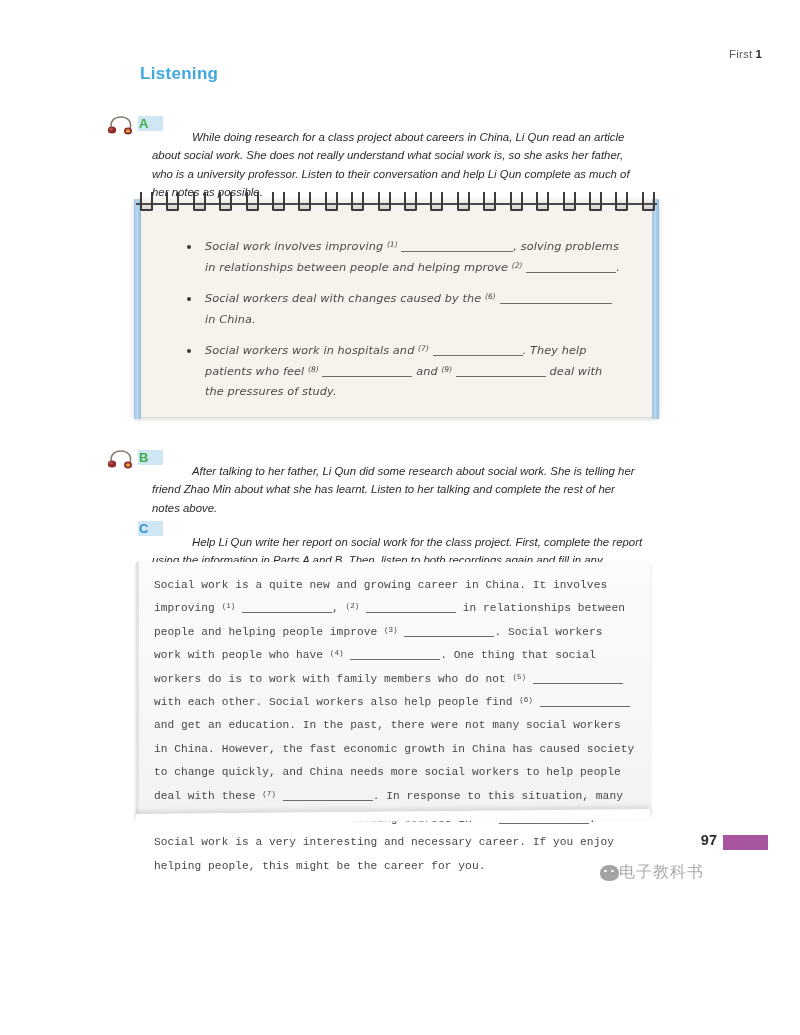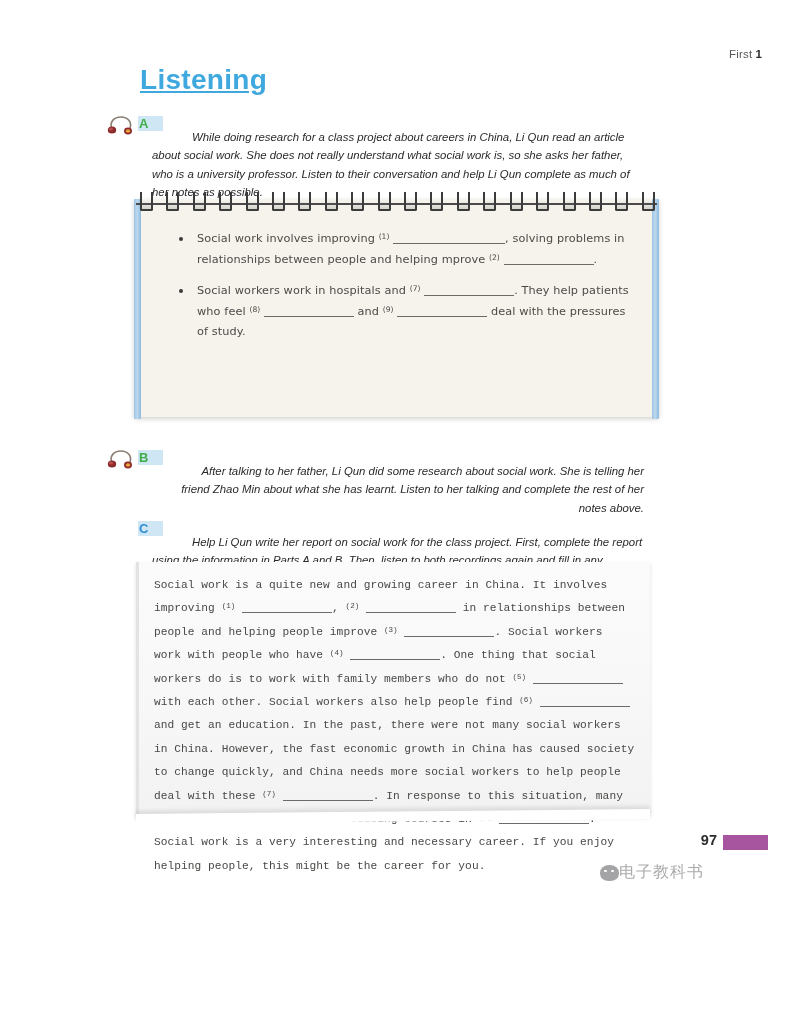--- a/index.html
+++ b/index.html
@@ -34,41 +34,40 @@
     font-weight: bold;
     color: #2d2d2f;
     margin-left: 3px;
   }
 
   
   .listening-title {
     position: absolute;
     left: 140px;
     top: 64px;
-    font-size: 28px;
+    font-size: 17px;
     font-weight: bold;
     color: #3fa9df;
     letter-spacing: .3px;
     text-shadow: 0 1px 0 rgba(255,255,255,.9);
-    text-decoration: underline;
   }
 
   
   .task {
     position: absolute;
     font-style: italic;
     font-size: 11.4px;
     line-height: 1.62;
     color: #2a2a2c;
     font-family: "Liberation Sans", sans-serif;
   }
   .task p { margin: 12px; }
 
   .task-a { left: 140px; top: 116px; width: 505px; }
-  .task-b { left: 140px; top: 450px; width: 516px; text-align: right; }
+  .task-b { left: 140px; top: 450px; width: 516px; }
   .task-c { left: 140px; top: 521px; width: 516px; }
 
   .task .indent { display: inline-block; width: 40px; }
 
   
   .headphone {
     position: absolute;
     width: 30px;
     height: 22px;
   }
@@ -139,23 +138,24 @@
     border-top: none;
     border-radius: 0 0 2px 2px;
     background: linear-gradient(to bottom, rgba(0,0,0,0) 0 45%, rgba(120,120,120,.25) 100%);
   }
 
   .note-list {
     position: absolute;
     left: 34px;
     top: 22px;
     right: 22px;
-    margin: 8px;
+    margin: 16px;
     padding: 0;
     list-style: none;
+    font-style: italic;
   }
   .note-list li {
     position: relative;
     margin: 0 0 11px 0;
     padding-left: 21px;
     font-family: "DejaVu Sans", sans-serif;
     font-size: 11.3px;
     line-height: 1.82;
     color: #4c4a47;
     letter-spacing: .1px;
@@ -296,20 +296,21 @@
   <div class="letter-badge badge-a">A</div>
   <div class="task task-a">
     <p><span class="indent"></span><span>While doing research for a class project about careers in China, Li Qun read an article about social work. She does not really understand what social work is, so she asks her father, who is a university professor. Listen to their conversation and help Li Qun complete as much of her notes as possible.</span></p>
   </div>
 
   <div class="notepad">
     <div class="edge edge-l"></div>
     <div class="edge edge-r"></div>
     <ul class="note-list">
         <li>Social work involves improving <sup>(1)</sup> <span class="blank bl-lg"></span>, solving problems in relationships between people and helping  mprove <sup>(2)</sup> <span class="blank bl-md"></span>.</li>
+        <li>Social workers deal with changes caused by the <sup>(6)</sup> <span class="blank bl-lg"></span> in China.</li>
         <li>Social workers work in hospitals and <sup>(7)</sup> <span class="blank bl-md"></span>. They help patients who feel <sup>(8)</sup> <span class="blank bl-md"></span> and <sup>(9)</sup> <span class="blank bl-md"></span> deal with the pressures of study.</li>
       </ul>
   </div>
   <div class="spiral-bar"></div>
   <div class="rings">
       <div class="ring"></div>
       <div class="ring"></div>
       <div class="ring"></div>
       <div class="ring"></div>
       <div class="ring"></div>

